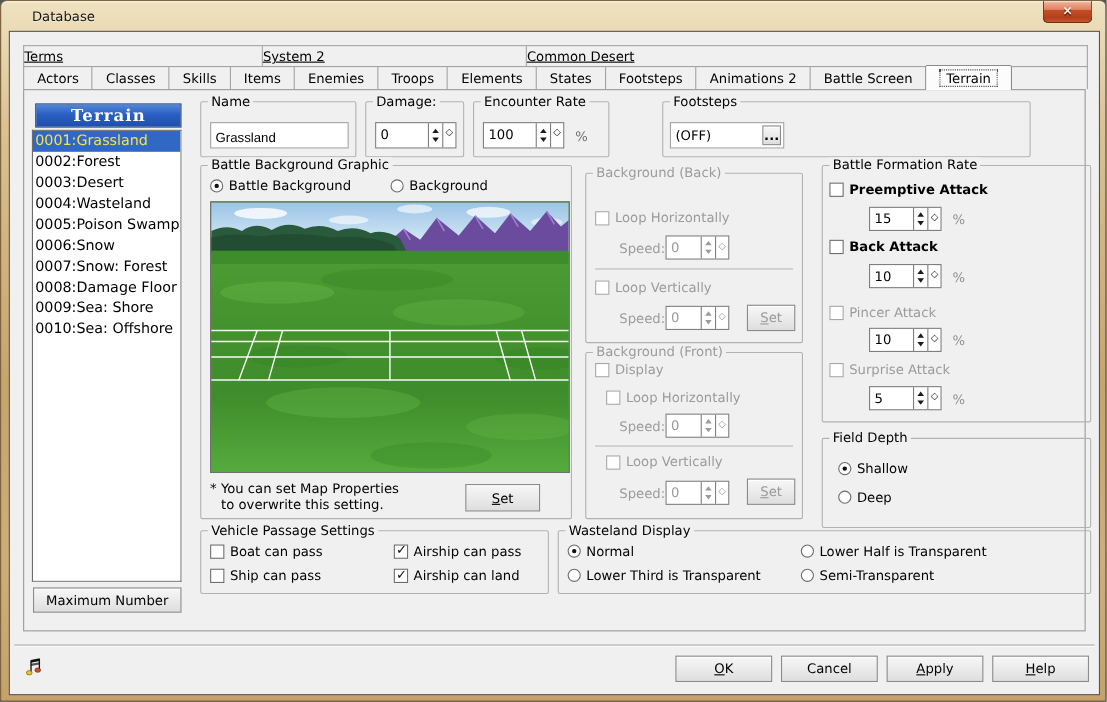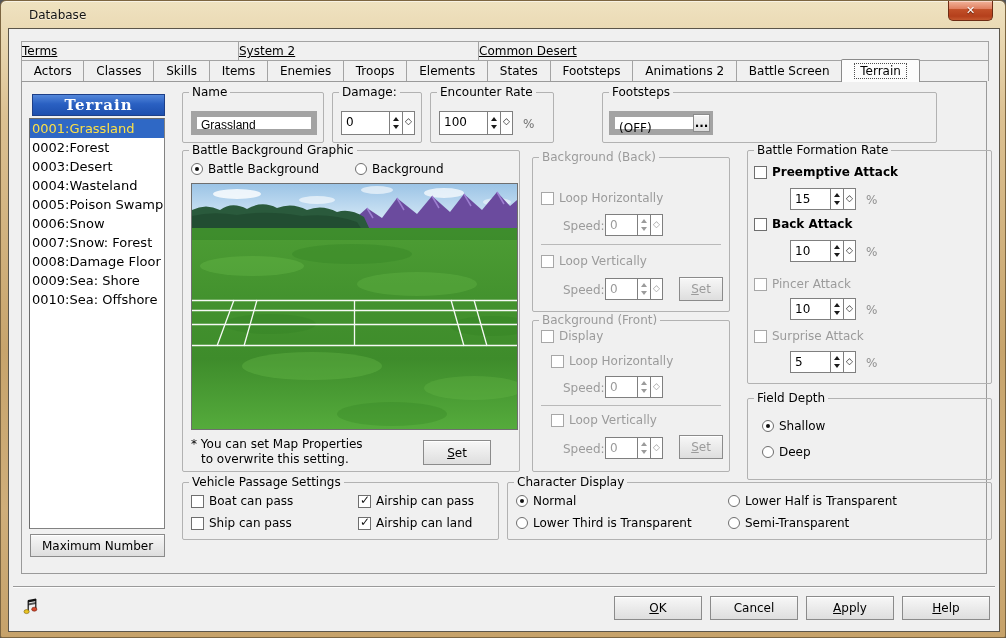--- a/index.html
+++ b/index.html
@@ -65,21 +65,21 @@
     display:flex; align-items:center; justify-content:center;
   }
   .max-btn { position:absolute; left:8px; top:452px; width:135px; height:23px; }
 
   
   .group { position:absolute; border:1px solid #b2b2b2; border-radius:2px; }
   .glabel { position:absolute; top:-8px; left:6px; background:#f0f0f0; padding:0 3px; font-size:12px; line-height:14px; white-space:nowrap; }
   .group.disabled, .group.disabled .glabel, .group.disabled .cb-label, .group.disabled .speed-label { color:#9b9b9b; }
 
   
-  .field { position:absolute; background:#fff; border:6px solid #a3a3a3; font-size:12px; padding:4px 3px 0 4px; white-space:nowrap; }
+  .field { position:absolute; background:#fff; border:1px solid #a3a3a3; font-size:12px; padding:4px 3px 0 4px; white-space:nowrap; }
   .spin { position:absolute; display:flex; background:#fff; border:1px solid #7f7f7f; }
   .spin-val { flex:1; font-size:12px; padding:3px 0 0 4px; }
   .spin-updown { width:13px; border-left:1px solid #7f7f7f; display:flex; flex-direction:column; align-items:center; justify-content:space-evenly; }
   .tri-up { width:0; height:0; border-left:3px solid transparent; border-right:3px solid transparent; border-bottom:4px solid #1a1a1a; }
   .tri-down { width:0; height:0; border-left:3px solid transparent; border-right:3px solid transparent; border-top:4px solid #1a1a1a; }
   .spin-dia { width:12px; border-left:1px solid #7f7f7f; text-align:center; font-size:9px; padding-top:4px; color:#1a1a1a; }
   .disabled .spin-val { color:#9b9b9b; }
   .disabled .tri-up { border-bottom-color:#9b9b9b; } .disabled .tri-down { border-top-color:#9b9b9b; }
   .disabled .spin-dia { color:#9b9b9b; }
   .unit { position:absolute; font-size:12px; color:#8f8f8f; }
@@ -417,21 +417,21 @@
           <span class="box"></span>
           <span class="cb-label">Airship can pass</span>
         </span>
         <span class="cb checked" style="left:175px;top:33px">
           <span class="box"></span>
           <span class="cb-label">Airship can land</span>
         </span>
       </div>
 
       <div class="group" style="left:485px;top:400px;width:485px;height:58px">
-        <span class="glabel">Character Display</span>
+        <span class="glabel">Wasteland Display</span>
         <span class="rb selected" style="left:8px;top:11px">
           <span class="circle"></span>
           <span class="rb-label">Normal</span>
         </span>
         <span class="rb" style="left:8px;top:33px">
           <span class="circle"></span>
           <span class="rb-label">Lower Third is Transparent</span>
         </span>
         <span class="rb" style="left:220px;top:11px">
           <span class="circle"></span>

